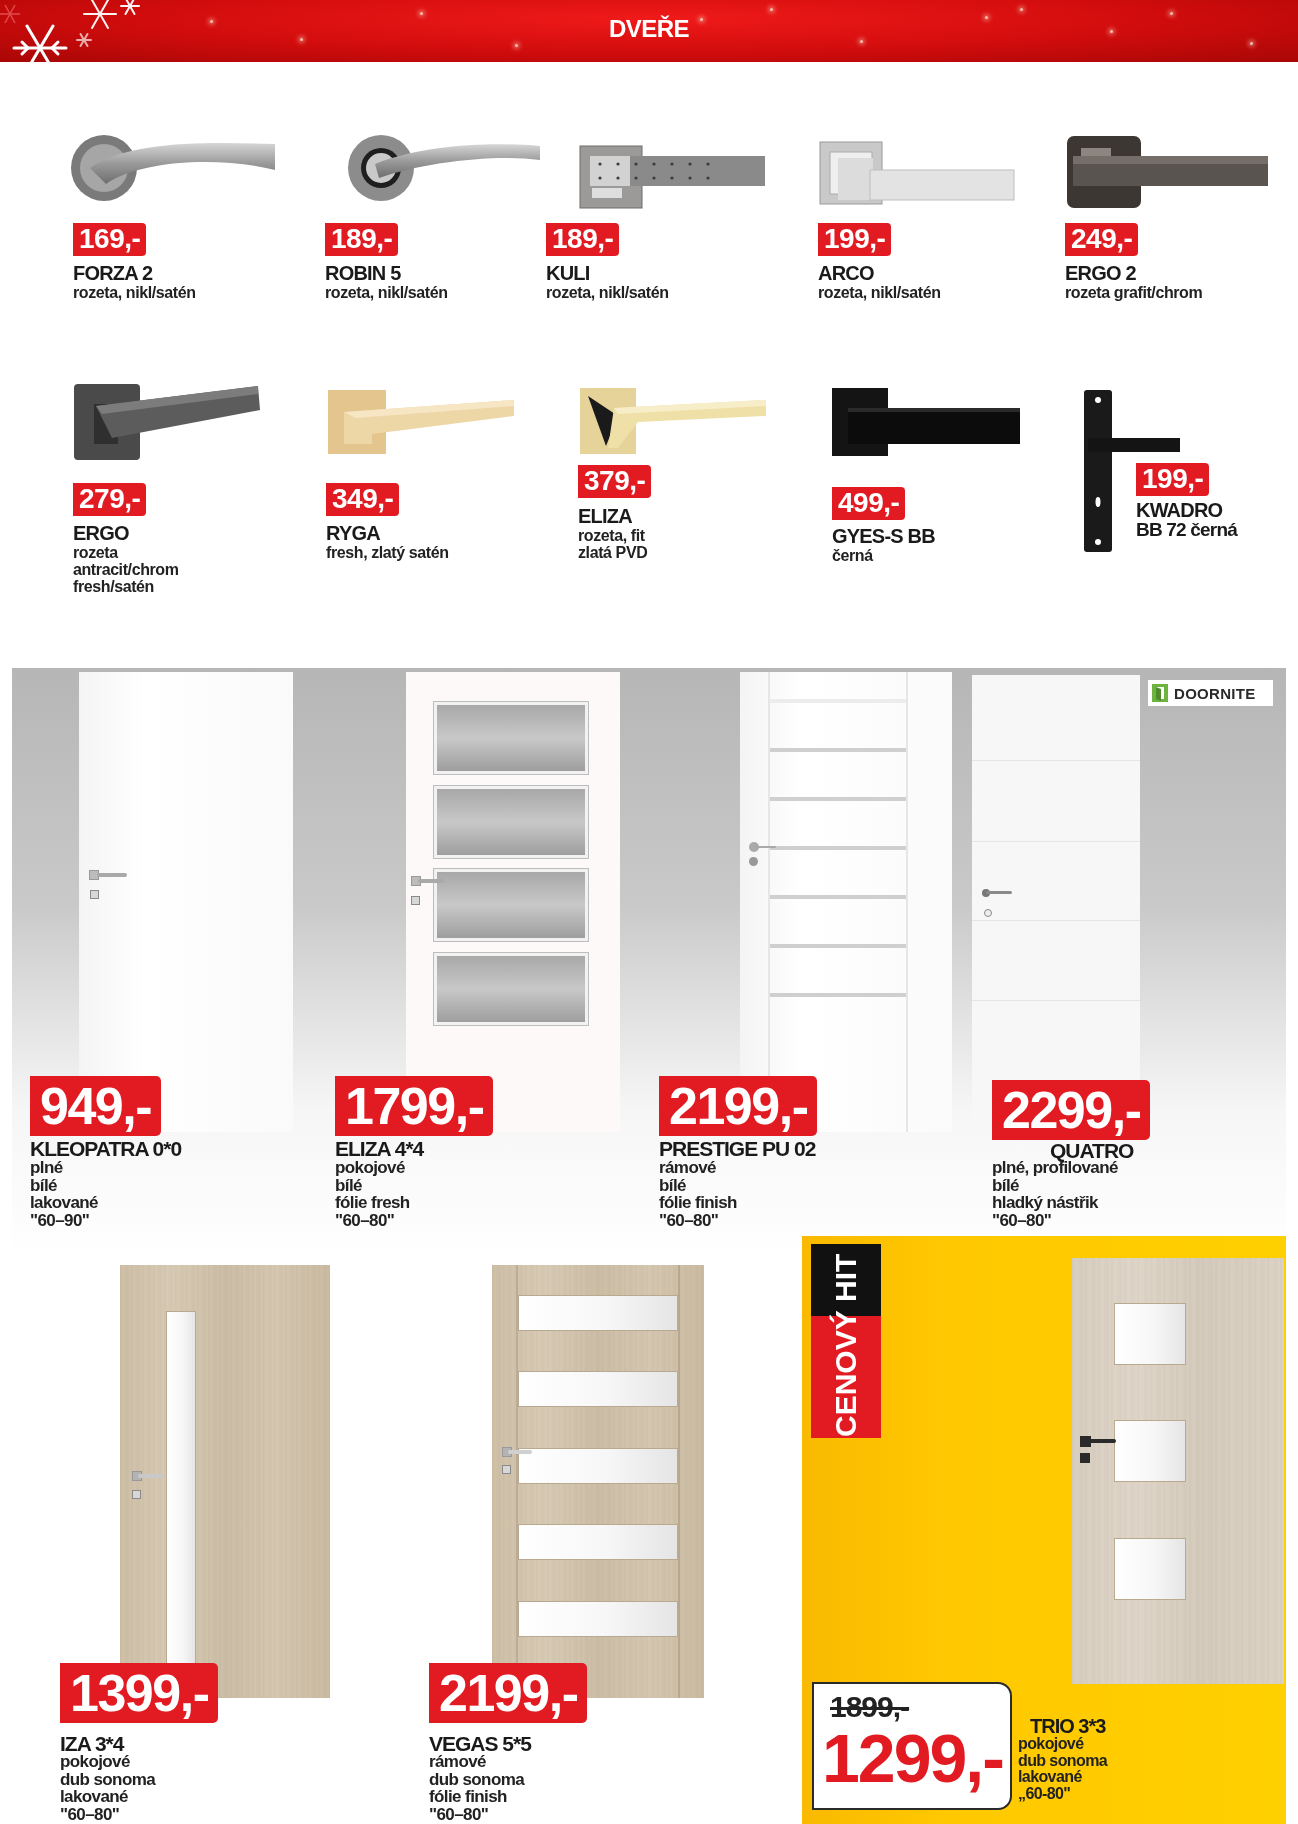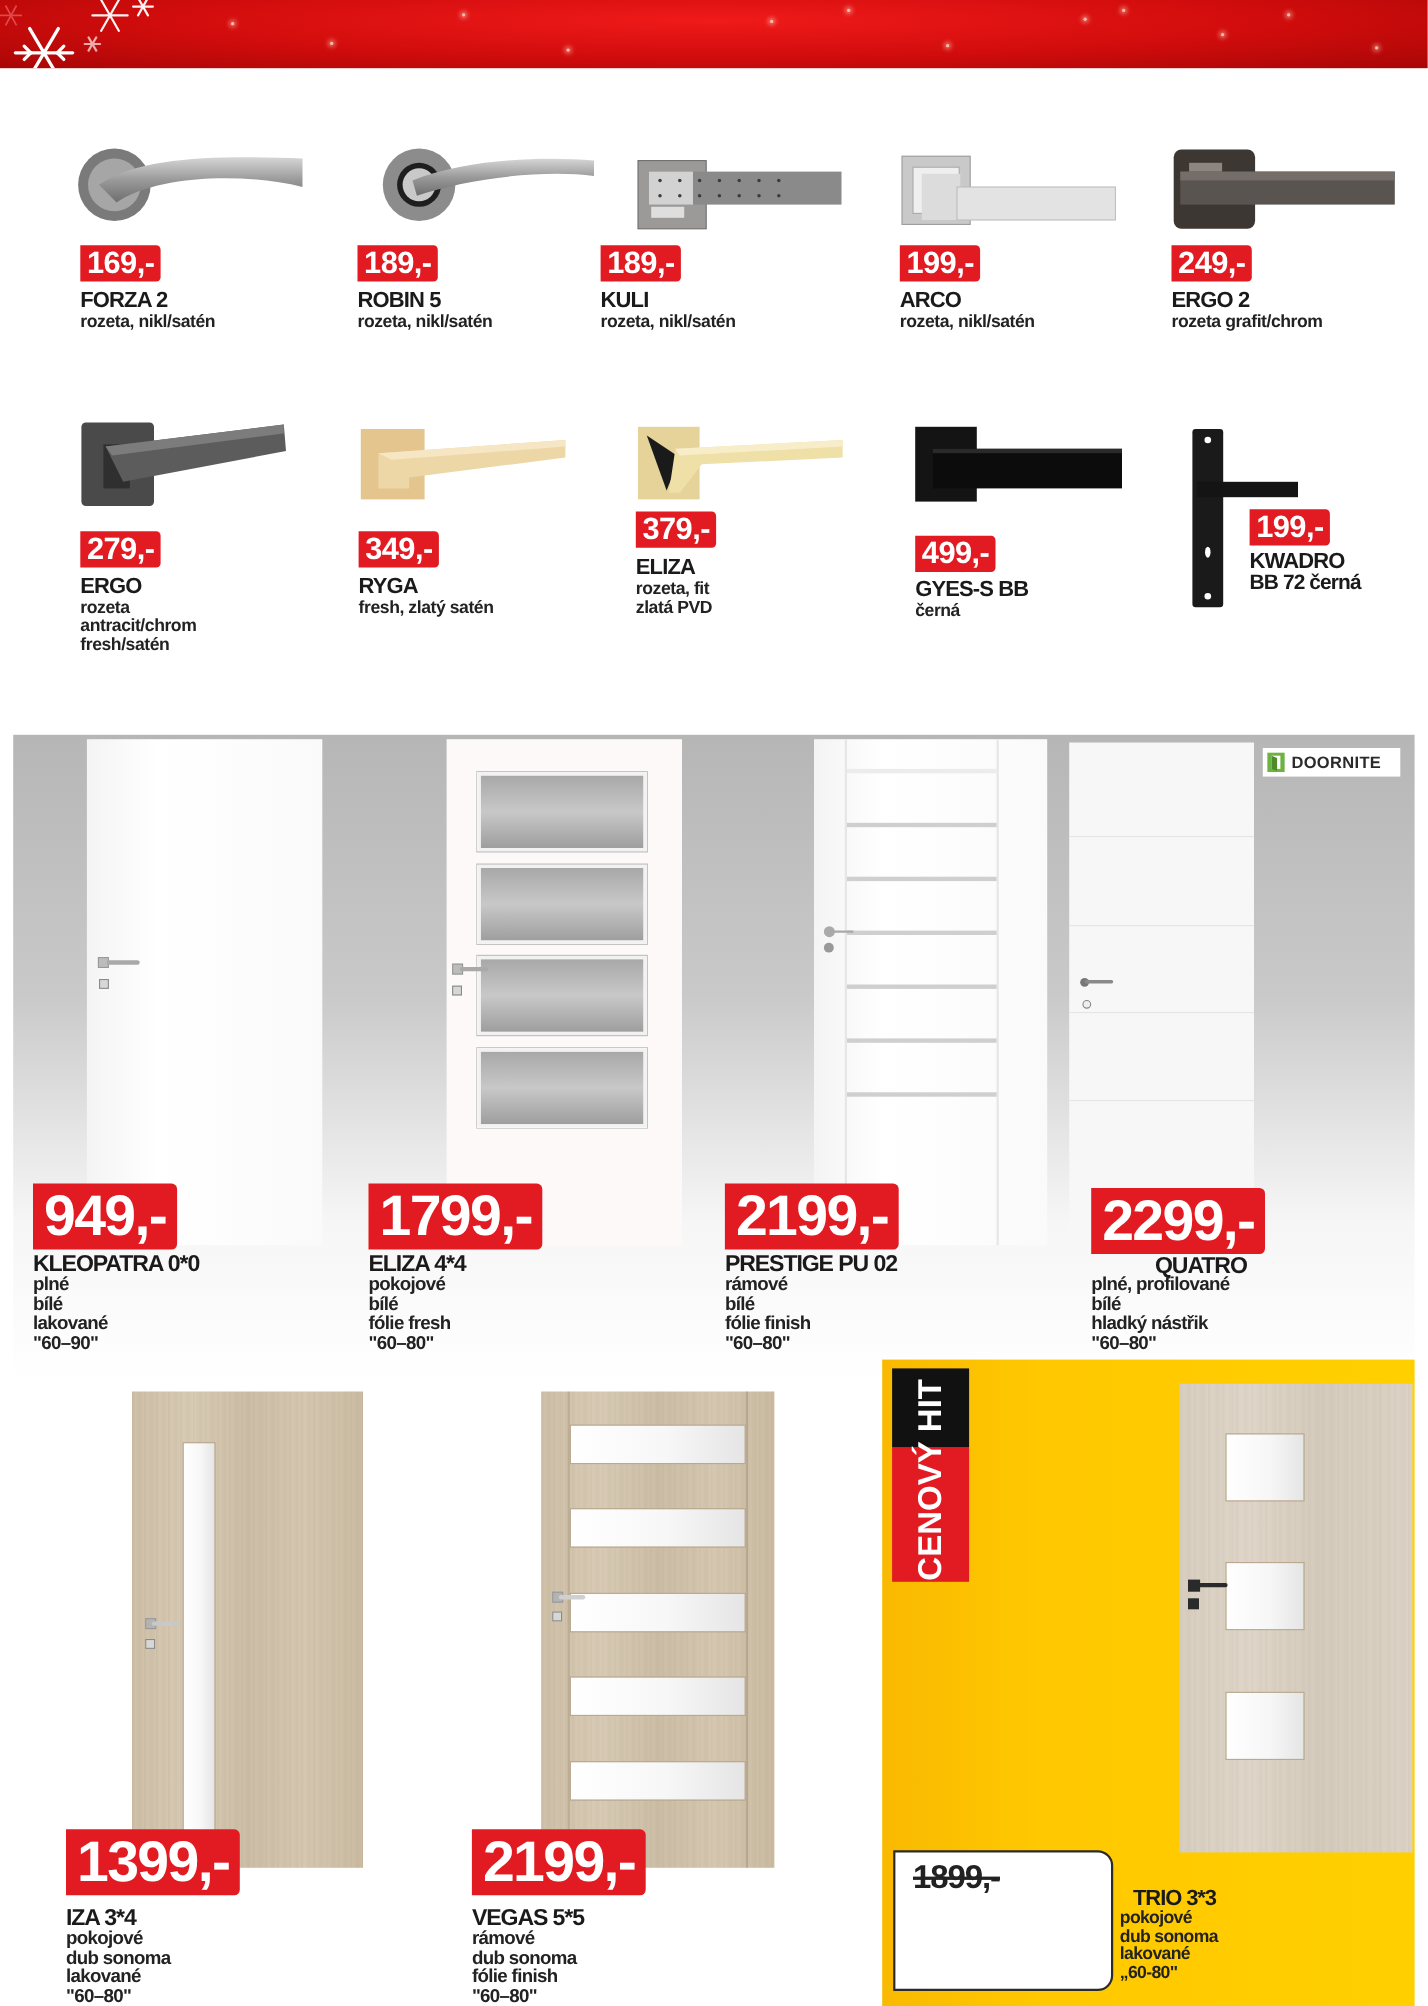--- a/index.html
+++ b/index.html
@@ -123,20 +123,21 @@
   <span class="sparkle" style="left:420px;top:12px"></span>
   <span class="sparkle" style="left:515px;top:44px"></span>
   <span class="sparkle" style="left:700px;top:18px"></span>
   <span class="sparkle" style="left:770px;top:8px"></span>
   <span class="sparkle" style="left:860px;top:40px"></span>
   <span class="sparkle" style="left:985px;top:16px"></span>
   <span class="sparkle" style="left:1020px;top:8px"></span>
   <span class="sparkle" style="left:1110px;top:30px"></span>
   <span class="sparkle" style="left:1170px;top:12px"></span>
   <span class="sparkle" style="left:1250px;top:42px"></span>
+  <div class="header-title">DVEŘE</div>
 </div>
 
 <div class="handle-item" style="left:0;top:0;">
   <svg class="handle-img" style="left:70px;top:132px" width="210" height="72" viewBox="0 0 210 72">
     <defs>
         <linearGradient id="gSat" x1="0" y1="0" x2="0" y2="1">
           <stop offset="0" stop-color="#d6d6d6"></stop>
           <stop offset=".5" stop-color="#9a9a9a"></stop>
           <stop offset="1" stop-color="#6e6e6e"></stop>
         </linearGradient>
@@ -412,19 +413,20 @@
     <div class="wood-glass" style="left:42px;top:45px;width:72px;height:62px"></div>
     <div class="wood-glass" style="left:42px;top:162px;width:72px;height:62px"></div>
     <div class="wood-glass" style="left:42px;top:280px;width:72px;height:62px"></div>
     <div style="position:absolute;left:8px;top:178px;width:11px;height:11px;background:#2a2a2a"></div>
     <div class="handle-mini" style="left:14px;top:181px;width:30px;background:#2a2a2a"></div>
     <div style="position:absolute;left:8px;top:195px;width:10px;height:10px;background:#2a2a2a"></div>
   </div>
 
   <div class="price-box">
     <span class="old-price">1899,-</span>
+    <span class="new-price">1299,-</span>
   </div>
   <div class="door-name" style="left:228px;top:480px;font-size:20px">TRIO 3*3</div>
   <div class="door-desc" style="left:216px;top:500px;font-size:16px;line-height:16.5px">pokojové
 dub sonoma
 lakované
 „60-80"</div>
 </div>
 
 </body></html>

